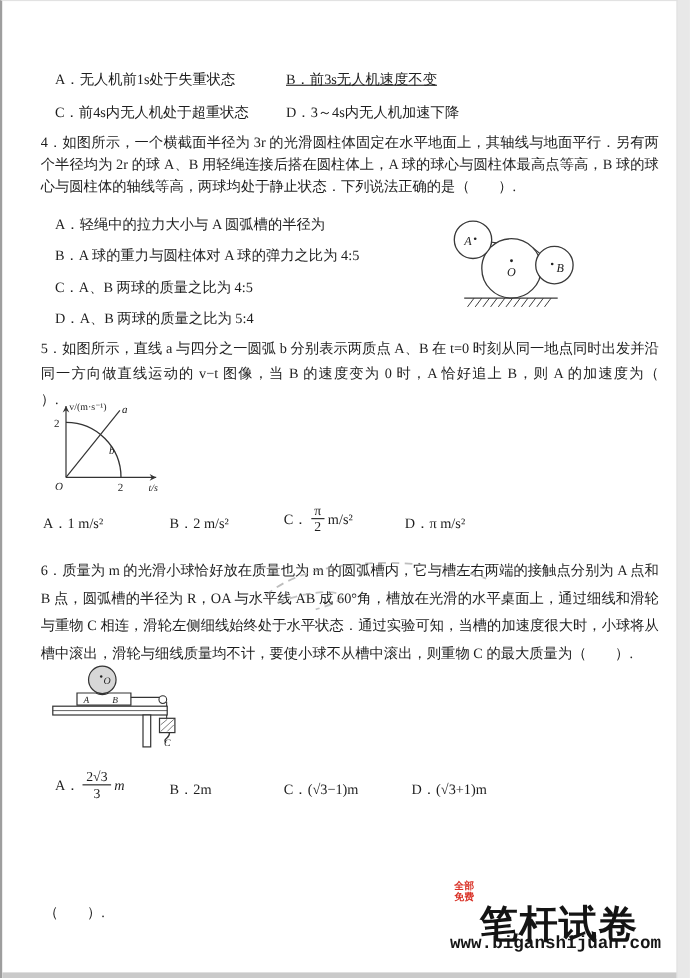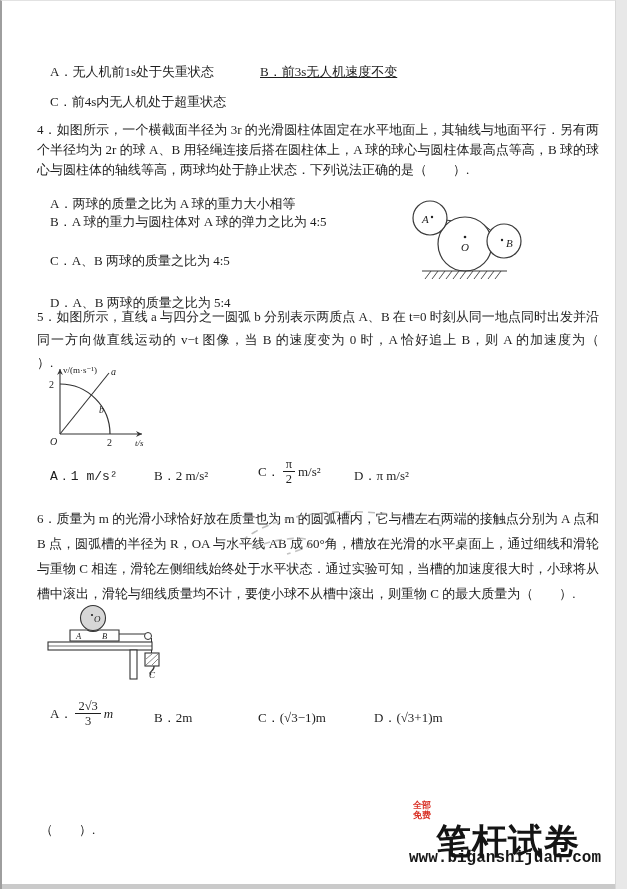--- a/index.html
+++ b/index.html
@@ -37,26 +37,27 @@
   .bottom-strip{background:#cacaca;}
 </style>
 </head>
 <body>
 
 <div id="page">
 
   <div class="abs opt" style="left:48px;top:62px;">A．无人机前1s处于失重状态</div>
   <div class="abs opt" style="left:258px;top:62px;text-decoration:underline;">B．前3s无人机速度不变</div>
   <div class="abs opt" style="left:48px;top:92px;">C．前4s内无人机处于超重状态</div>
+  <div class="abs opt" style="left:258px;top:92px;">D．3～4s内无人机加速下降</div>
 
   <div class="abs stem" style="left:35px;top:119px;line-height:20px;">4．如图所示，一个横截面半径为 3r 的光滑圆柱体固定在水平地面上，其轴线与地面平行．另有两个半径均为 2r 的球 A、B 用轻绳连接后搭在圆柱体上，A 球的球心与圆柱体最高点等高，B 球的球心与圆柱体的轴线等高，两球均处于静止状态．下列说法正确的是（　　）.</div>
-  <div class="abs opt" style="left:48px;top:194px;">A．两球的质量之比为 A 球的重力大小相等</div>
-  <div class="abs opt" style="left:48px;top:212px;text-align:center;">B．A 球的重力与圆柱体对 A 球的弹力之比为 4:5</div>
+  <div class="abs opt" style="left:48px;top:194px;">A．轻绳中的拉力大小与 A 圆弧槽的半径为</div>
+  <div class="abs opt" style="left:48px;top:222px;text-align:center;">B．A 球的重力与圆柱体对 A 球的弹力之比为 4:5</div>
   <div class="abs opt" style="left:48px;top:251px;">C．A、B 两球的质量之比为 4:5</div>
-  <div class="abs opt" style="left:48px;top:293px;">D．A、B 两球的质量之比为 5:4</div>
+  <div class="abs opt" style="left:48px;top:280px;">D．A、B 两球的质量之比为 5:4</div>
 
   <svg class="abs" style="left:405px;top:192px;" width="200" height="100" viewBox="0 0 200 100">
     <line x1="23" y1="25" x2="77" y2="32" stroke="#3a3a3a" stroke-width="1"></line>
     <line x1="77" y1="32" x2="97" y2="48" stroke="#3a3a3a" stroke-width="1"></line>
     <circle cx="58" cy="51" r="27" fill="#ffffff" stroke="#3a3a3a" stroke-width="1.2"></circle>
     <circle cx="23" cy="25" r="17" fill="#ffffff" stroke="#3a3a3a" stroke-width="1.2"></circle>
     <circle cx="97" cy="48" r="17" fill="#ffffff" stroke="#3a3a3a" stroke-width="1.2"></circle>
     <circle cx="58" cy="44" r="1.3" fill="#222"></circle>
     <circle cx="25" cy="24" r="1.2" fill="#222"></circle>
     <circle cx="95" cy="47" r="1.2" fill="#222"></circle>
@@ -78,31 +79,31 @@
     <line x1="23" y1="73" x2="72" y2="12" stroke="#333" stroke-width="1.1"></line>
     <text x="26" y="12" font-size="9">v/(m·s⁻¹)</text>
     <text x="98" y="85" font-size="9" font-style="italic">t/s</text>
     <text x="12" y="27" font-size="10">2</text>
     <text x="70" y="85" font-size="10">2</text>
     <text x="13" y="84" font-size="10" font-style="italic">O</text>
     <text x="74" y="14" font-size="10" font-style="italic">a</text>
     <text x="62" y="52" font-size="10" font-style="italic">b</text>
   </svg>
 
-  <div class="abs opt" style="left:48px;top:466px;font-family:Liberation Mono, monospace;">A．1 m/s²</div>
+  <div class="abs opt" style="left:37px;top:466px;">A．1 m/s²</div>
   <div class="abs opt" style="left:152px;top:466px;">B．2 m/s²</div>
   <div class="abs frow" style="left:256px;top:456px;">
     <span>C．</span>
     <span class="frac">
       <span class="fnum">π</span>
       <span class="fden">2</span>
     </span>
     <span>m/s²</span>
   </div>
-  <div class="abs opt" style="left:352px;top:466px;">D．π m/s²</div>
+  <div class="abs opt" style="left:366px;top:466px;">D．π m/s²</div>
 
   <div class="abs stem" style="left:35px;top:505px;line-height:25px;">6．质量为 m 的光滑小球恰好放在质量也为 m 的圆弧槽内，它与槽左右两端的接触点分别为 A 点和 B 点，圆弧槽的半径为 R，OA 与水平线 AB 成 60°角，槽放在光滑的水平桌面上，通过细线和滑轮与重物 C 相连，滑轮左侧细线始终处于水平状态．通过实验可知，当槽的加速度很大时，小球将从槽中滚出，滑轮与细线质量均不计，要使小球不从槽中滚出，则重物 C 的最大质量为（　　）.</div>
 
   <svg class="abs" style="left:225px;top:495px;pointer-events:none;" width="250" height="70" viewBox="0 0 250 70">
     <path d="M15,45 C 55,10 150,8 215,30" fill="none" stroke="#9a9a9a" stroke-width="1.6" stroke-dasharray="7 5" opacity="0.65"></path>
     <path d="M25,52 C 70,34 110,44 60,58" fill="none" stroke="#9a9a9a" stroke-width="1.6" stroke-dasharray="7 5" opacity="0.6"></path>
   </svg>
 
   <svg class="abs" style="left:40px;top:600px;" width="180" height="100" viewBox="0 0 180 100">
     <circle cx="51" cy="17" r="12.5" fill="#d7d7d7" stroke="#333" stroke-width="1.1"></circle>

